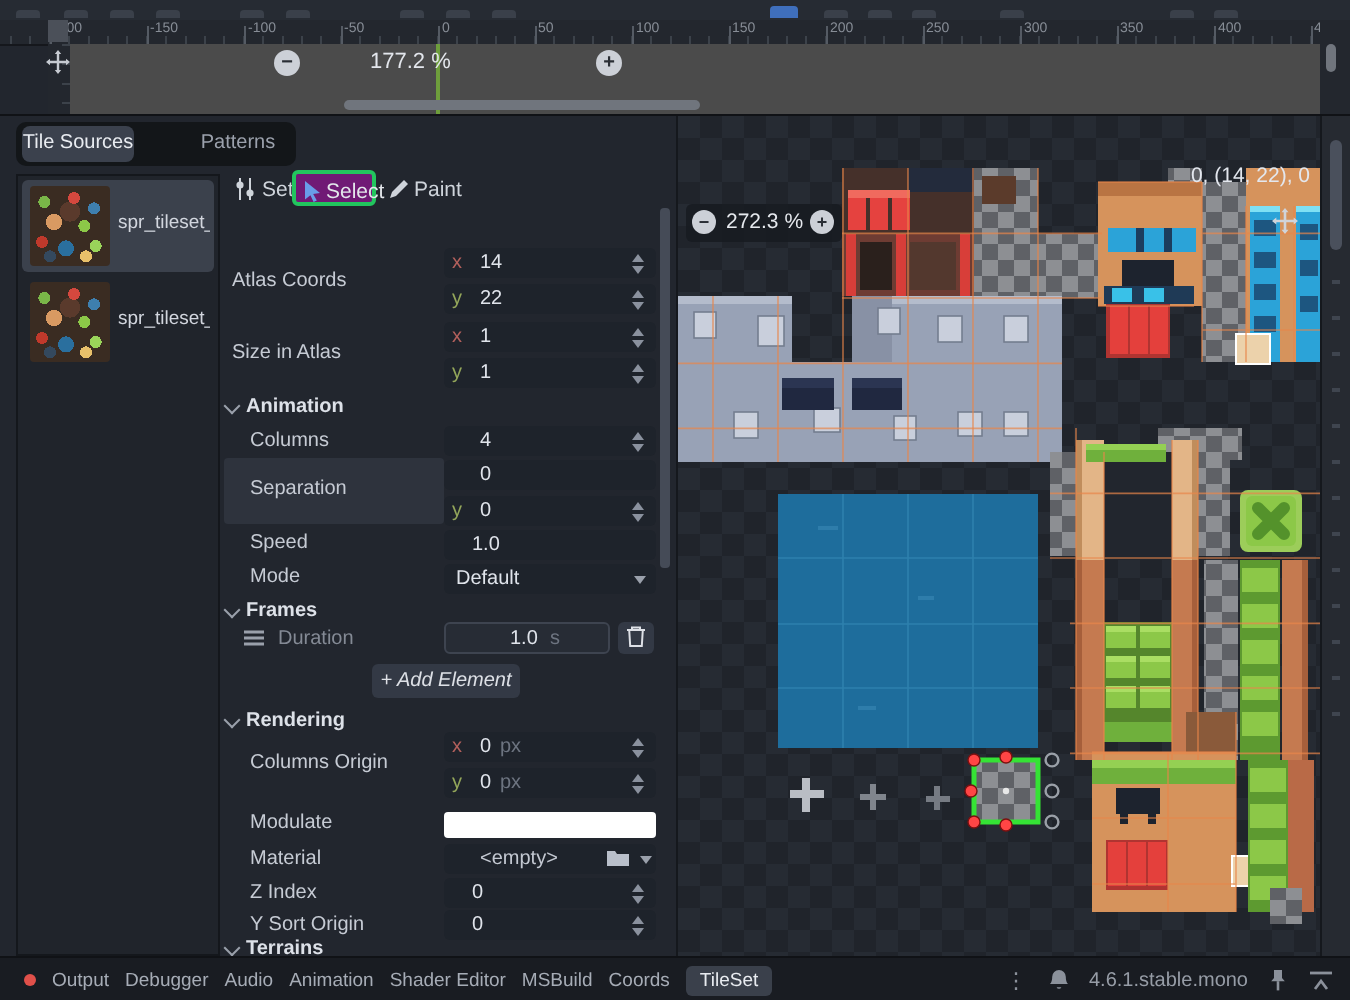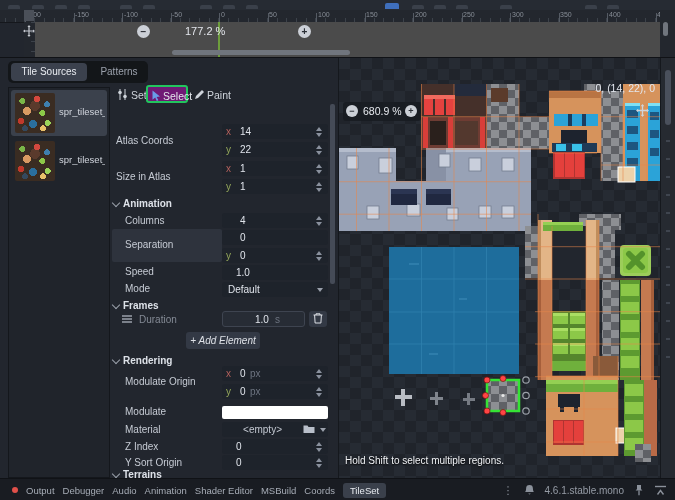--- a/index.html
+++ b/index.html
@@ -27,21 +27,21 @@
   .zoom-circle{position:absolute;width:13px;height:13px;border-radius:50%;background:#ccd0d7;color:#2a2e35;
     font-size:10px;font-weight:bold;text-align:center;line-height:13px;}
   .vp-zoom-label{position:absolute;font-size:11px;color:#e3e6ec;}
   .hscroll{position:absolute;left:137px;top:28px;width:178px;height:5px;background:#70757d;border-radius:3px;}
   .vp-vscroll{left:660px;top:10px;width:15px;height:47px;background:#23272e;}
   .vp-vscroll i{position:absolute;left:3px;top:12px;width:5px;height:14px;background:#70757d;border-radius:3px;}
   
   .bottom-sep{left:0;top:57px;width:675px;height:1px;background:#101216;}
   .bottom{left:0;top:58px;width:675px;height:420px;background:#22262e;}
   .tabbox{position:absolute;left:8px;top:3px;width:140px;height:22px;background:#131619;border-radius:5px;}
-  .tab-active{position:absolute;left:3px;top:2px;width:76px;height:18px;background:#3b414d;border-radius:4px;
+  .tab-active{position:absolute;left:3px;top:2px;width:56px;height:18px;background:#3b414d;border-radius:4px;
     font-size:10px;color:#e9ecf1;text-align:center;line-height:18px;}
   .tab-idle{position:absolute;left:86px;top:2px;width:50px;height:18px;font-size:10px;color:#9ba1ac;text-align:center;line-height:18px;}
   
   .sources{position:absolute;left:8px;top:29px;width:102px;height:391px;background:#20242b;border:1px solid #14171c;box-sizing:border-box;}
   .src-item{position:absolute;left:2px;width:96px;height:46px;border-radius:3px;}
   .src-item.sel{background:#3b414c;}
   .src-thumb{position:absolute;left:4px;top:3px;width:40px;height:40px;border-radius:2px;background-color:#3a2c22;
     background-image:
       radial-gradient(circle at 18% 20%,#7ab648 0 3px,transparent 3px),
       radial-gradient(circle at 55% 15%,#d4483e 0 3px,transparent 3px),
@@ -301,21 +301,21 @@
       </span>
     </div>
 
     <div class="btn" style="left:186px;top:274px;width:74px;height:17px;line-height:17px">
       <span>+ </span><span>Add Element</span>
     </div>
 
     <i class="carr" style="left:113px;top:299px"></i>
     <span class="sect" style="left:123px;top:296px">Rendering</span>
 
-    <span class="lbl" style="left:125px;top:317px">Modulate Origin</span>
+    <span class="lbl" style="left:125px;top:317px">Columns Origin</span>
     <span class="field" style="top:308px"></span>
     <span class="val pfx-x" style="left:226px;top:308px">x</span>
     <span class="val" style="left:240px;top:308px">0</span>
     <span class="val sfx" style="left:250px;top:308px">px</span>
     <span class="spin" style="left:316px;top:311px">
         <i class="up"></i>
         <i class="dn"></i>
       </span>
     <span class="field" style="top:326px"></span>
     <span class="val pfx-y" style="left:226px;top:326px">y</span>
@@ -324,21 +324,21 @@
     <span class="spin" style="left:316px;top:329px">
         <i class="up"></i>
         <i class="dn"></i>
       </span>
 
     <span class="lbl" style="left:125px;top:347px">Modulate</span>
     <div class="swatch"></div>
 
     <span class="lbl" style="left:125px;top:365px">Material</span>
     <span class="field" style="top:364px"></span>
-    <span class="val" style="left:220px;top:364px;width:62px;text-align:right;color:#c3c8d1">&lt;empty&gt;</span>
+    <span class="val" style="left:240px;top:364px;width:62px;text-align:left;color:#c3c8d1">&lt;empty&gt;</span>
     <span class="abs icon" style="left:303px;top:366px;color:#b9bfca">
       <svg width="12" height="10" viewBox="0 0 12 10">
           <path d="M0.5 1.5h4l1 1.5h6v6h-11z" fill="currentColor"></path>
         </svg>
     </span>
     <i class="dd-arrow" style="left:320px;top:370px"></i>
 
     <span class="lbl" style="left:125px;top:382px">Z Index</span>
     <span class="field" style="top:381px"></span>
     <span class="val" style="left:236px;top:381px">0</span>
@@ -562,30 +562,29 @@
         <g fill="none" stroke="#9aa0a8" stroke-width="1.2">
           <circle cx="187" cy="322" r="3.2"></circle>
             <circle cx="187" cy="337.5" r="3.2"></circle>
             <circle cx="187" cy="353" r="3.2"></circle>
         </g>
       </svg>
 
       <span class="atlas-status">0, (14, 22), 0</span>
       <div class="atlas-zoom">
         <span class="zoom-circle" style="left:3px;top:3px;width:12px;height:12px;line-height:12px;font-size:9px">−</span>
-        <span style="position:absolute;left:20px;top:3px;font-size:10.5px;color:#e6e9ee">680.9 %</span>
+        <span style="position:absolute;left:20px;top:3px;font-size:10.5px;color:#e6e9ee">272.3 %</span>
         <span class="zoom-circle" style="left:62px;top:3px;width:12px;height:12px;line-height:12px;font-size:9px">+</span>
       </div>
       <span class="icon" style="position:absolute;right:12px;top:46px;color:#d0d4da">
         <svg width="13" height="13" viewBox="0 0 12 12">
             <path d="M6 1v10M1 6h10" stroke="currentColor" stroke-width="1.2"></path>
             <path d="M6 0l1.6 2H4.4zM6 12l1.6-2H4.4zM0 6l2-1.6v3.2zM12 6l-2-1.6v3.2z" fill="currentColor"></path>
           </svg>
       </span>
-      <span class="atlas-hint">Hold Shift to select multiple regions.</span>
     </div>
 
     <div class="atlas-scroll">
         <i></i>
         <b></b>
       </div>
   </div>
 
   <div class="abs statusbar">
     <div class="sb-left">

